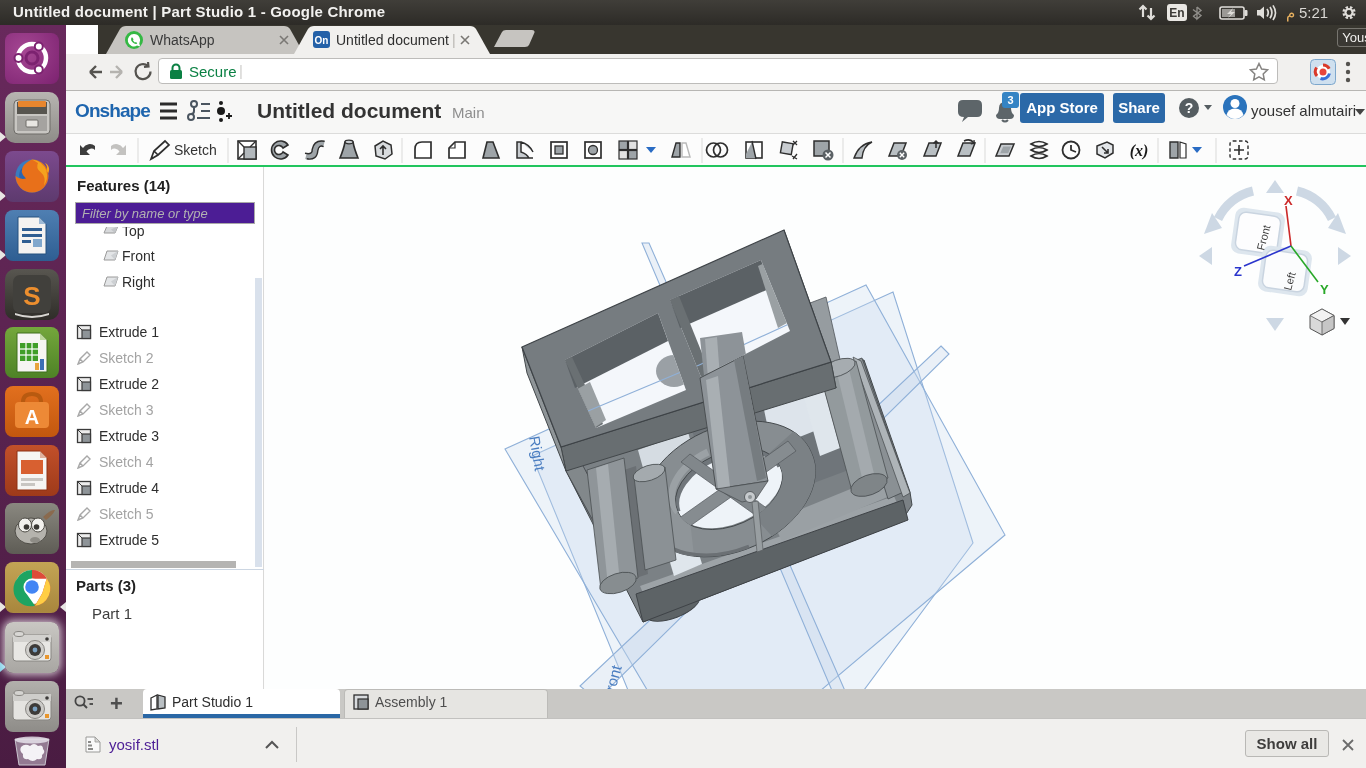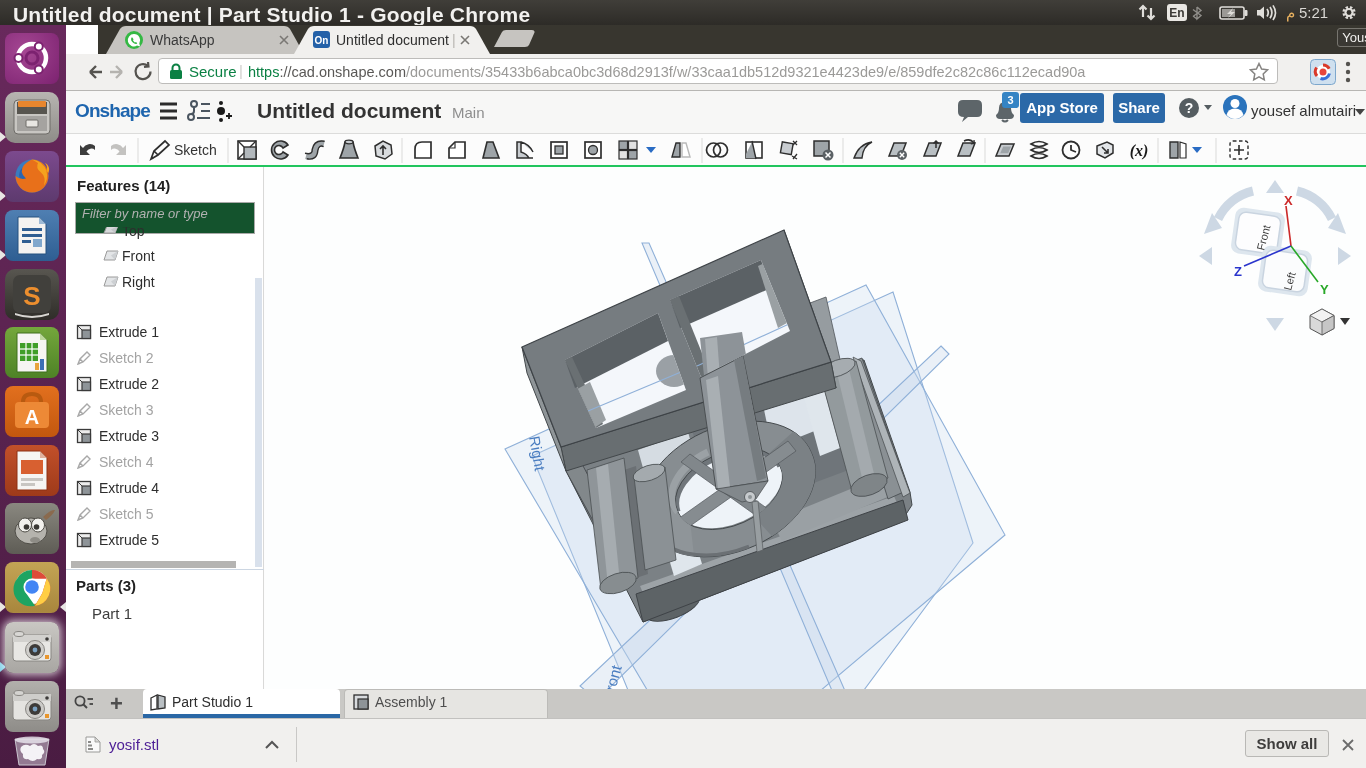--- a/index.html
+++ b/index.html
@@ -4,21 +4,21 @@
 <style>
 * { margin:0; padding:0; box-sizing:border-box; }
 html,body { width:1366px; height:768px; overflow:hidden; }
 body { font-family:"Liberation Sans", sans-serif; position:relative; background:#fff; }
 #screen { position:absolute; left:0; top:0; width:1366px; height:768px; }
 .abs { position:absolute; }
 
 
 #topbar { position:absolute; left:0; top:0; width:1366px; height:25px;
   background:linear-gradient(#403e39,#2d2b27); }
-#topbar .title { position:absolute; left:13px; top:3px; color:#f2f1ef; font-size:21px; font-weight:bold; letter-spacing:0.2px;text-align:center; }
+#topbar .title { position:absolute; left:13px; top:3px; color:#f2f1ef; font-size:15px; font-weight:bold; letter-spacing:0.2px;text-align:center; }
 #tray { position:absolute; right:8px; top:0; height:25px; }
 
 
 #launcher { position:absolute; left:0; top:25px; width:66px; height:743px;
   background:linear-gradient(180deg,#68295c 0%,#5d2452 40%,#4a1c42 100%); }
 .tile { position:absolute; left:5px; width:54px; height:51px; border-radius:8px; }
 .larrow { position:absolute; left:0; width:0; height:0; border-top:5px solid transparent; border-bottom:5px solid transparent; border-left:6px solid #e8e6e4; }
 .rarrow { position:absolute; left:60px; width:0; height:0; border-top:5px solid transparent; border-bottom:5px solid transparent; border-right:6px solid #e8e6e4; }
 
 
@@ -268,21 +268,20 @@
         <path d="M44 18 L56 18 M56 18 L50 12 M56 18 L50 24" stroke="#b5b3af" stroke-width="2.4" fill="none"></path>
         <path d="M82 12 A7.5 7.5 0 1 0 84.5 17.5 M82 8 L82.5 12.5 L78 13" stroke="#55534f" stroke-width="2.2" fill="none"></path>
       </svg>
       <div id="urlbox">
         <svg width="16" height="18" style="position:absolute;left:9px;top:4px">
           <rect x="2" y="7" width="12" height="9" rx="1.5" fill="#0a8043"></rect>
           <path d="M4.5 7 L4.5 5 a3.5 3.5 0 0 1 7 0 L11.5 7" stroke="#0a8043" stroke-width="2" fill="none"></path>
         </svg>
         <span style="position:absolute;left:30px;top:4px;font-size:15px;color:#0a8043">Secure</span>
         <span style="position:absolute;left:80px;top:3px;font-size:15px;color:#d0cfcd">|</span>
-        <span style="position:absolute;left:89px;top:5px;font-size:14.5px;color:#9b9a98"><span style="color:#0a8043">https</span><span style="color:#5a5856">://cad.onshape.com</span>/documents/35433b6abca0bc3d68d2913f/w/33caa1db512d9321e4423de9/e/859dfe2c82c86c112ecad90a</span>
         <svg width="20" height="20" style="position:absolute;right:8px;top:3px">
           <path d="M10 1.5 L12.6 7 L18.5 7.8 L14.2 11.9 L15.3 17.8 L10 14.9 L4.7 17.8 L5.8 11.9 L1.5 7.8 L7.4 7 Z" fill="none" stroke="#868482" stroke-width="1.5"></path>
         </svg>
       </div>
       <svg width="26" height="26" style="position:absolute;left:1244px;top:5px">
         <rect x="0.5" y="0.5" width="25" height="25" rx="4" fill="#cfe0ef" stroke="#7da7cc"></rect>
         <circle cx="13" cy="13" r="7" fill="#fff"></circle>
         <path d="M13 6 a7 7 0 0 1 6.2 3.8" stroke="#d93a2b" stroke-width="3" fill="none"></path>
         <path d="M19.5 14.5 a7 7 0 0 1 -9 5" stroke="#3a6fd8" stroke-width="3" fill="none"></path>
         <path d="M7 17 a7 7 0 0 1 -0.4 -8.5" stroke="#d93a2b" stroke-width="3" fill="none"></path>
@@ -507,21 +506,21 @@
           <path d="M1126 13 L1136 13 L1131 19 Z" fill="#2a6cc4"></path>
 
           <g transform="translate(1173,16)">
               <rect x="-9" y="-9" width="18" height="18" rx="3" fill="none" stroke="#2e2e2e" stroke-width="1.4" stroke-dasharray="3.5 2.5"></rect>
               <path d="M0 -5 L0 5 M-5 0 L5 0" stroke="#2e2e2e" stroke-width="1.6"></path>
             </g>
         </svg>
       </div>
       <div id="panel">
         <div style="position:absolute;left:11px;top:10px;font-size:15px;font-weight:bold;color:#222">Features (14)</div>
-        <div style="position:absolute;left:9px;top:35px;width:180px;height:32px;border:1px solid #a9a9a8;background:#14532d">
+        <div style="position:absolute;left:9px;top:35px;width:180px;height:22px;border:1px solid #a9a9a8;background:#4c1d95">
           <span style="position:absolute;left:6px;top:3px;font-size:13px;font-style:italic;color:#b2b2b2">Filter by name or type</span>
         </div>
         <div style="position:absolute;left:0;top:60px;width:188px;height:340px;overflow:hidden">
           <div class="feat plane" style="top:-9px">
               <svg class="abs" style="left:37px;top:5px" width="16" height="14">
                 <path d="M1 10 L4 3 L15 3 L12 10 Z" fill="#d7d9db" stroke="#9a9a9a"></path>
                 <path d="M8 6.5 L15 3 L12 10 Z" fill="#c2c5c8"></path>
               </svg>
               <span class="nm">Top</span>
             </div>

